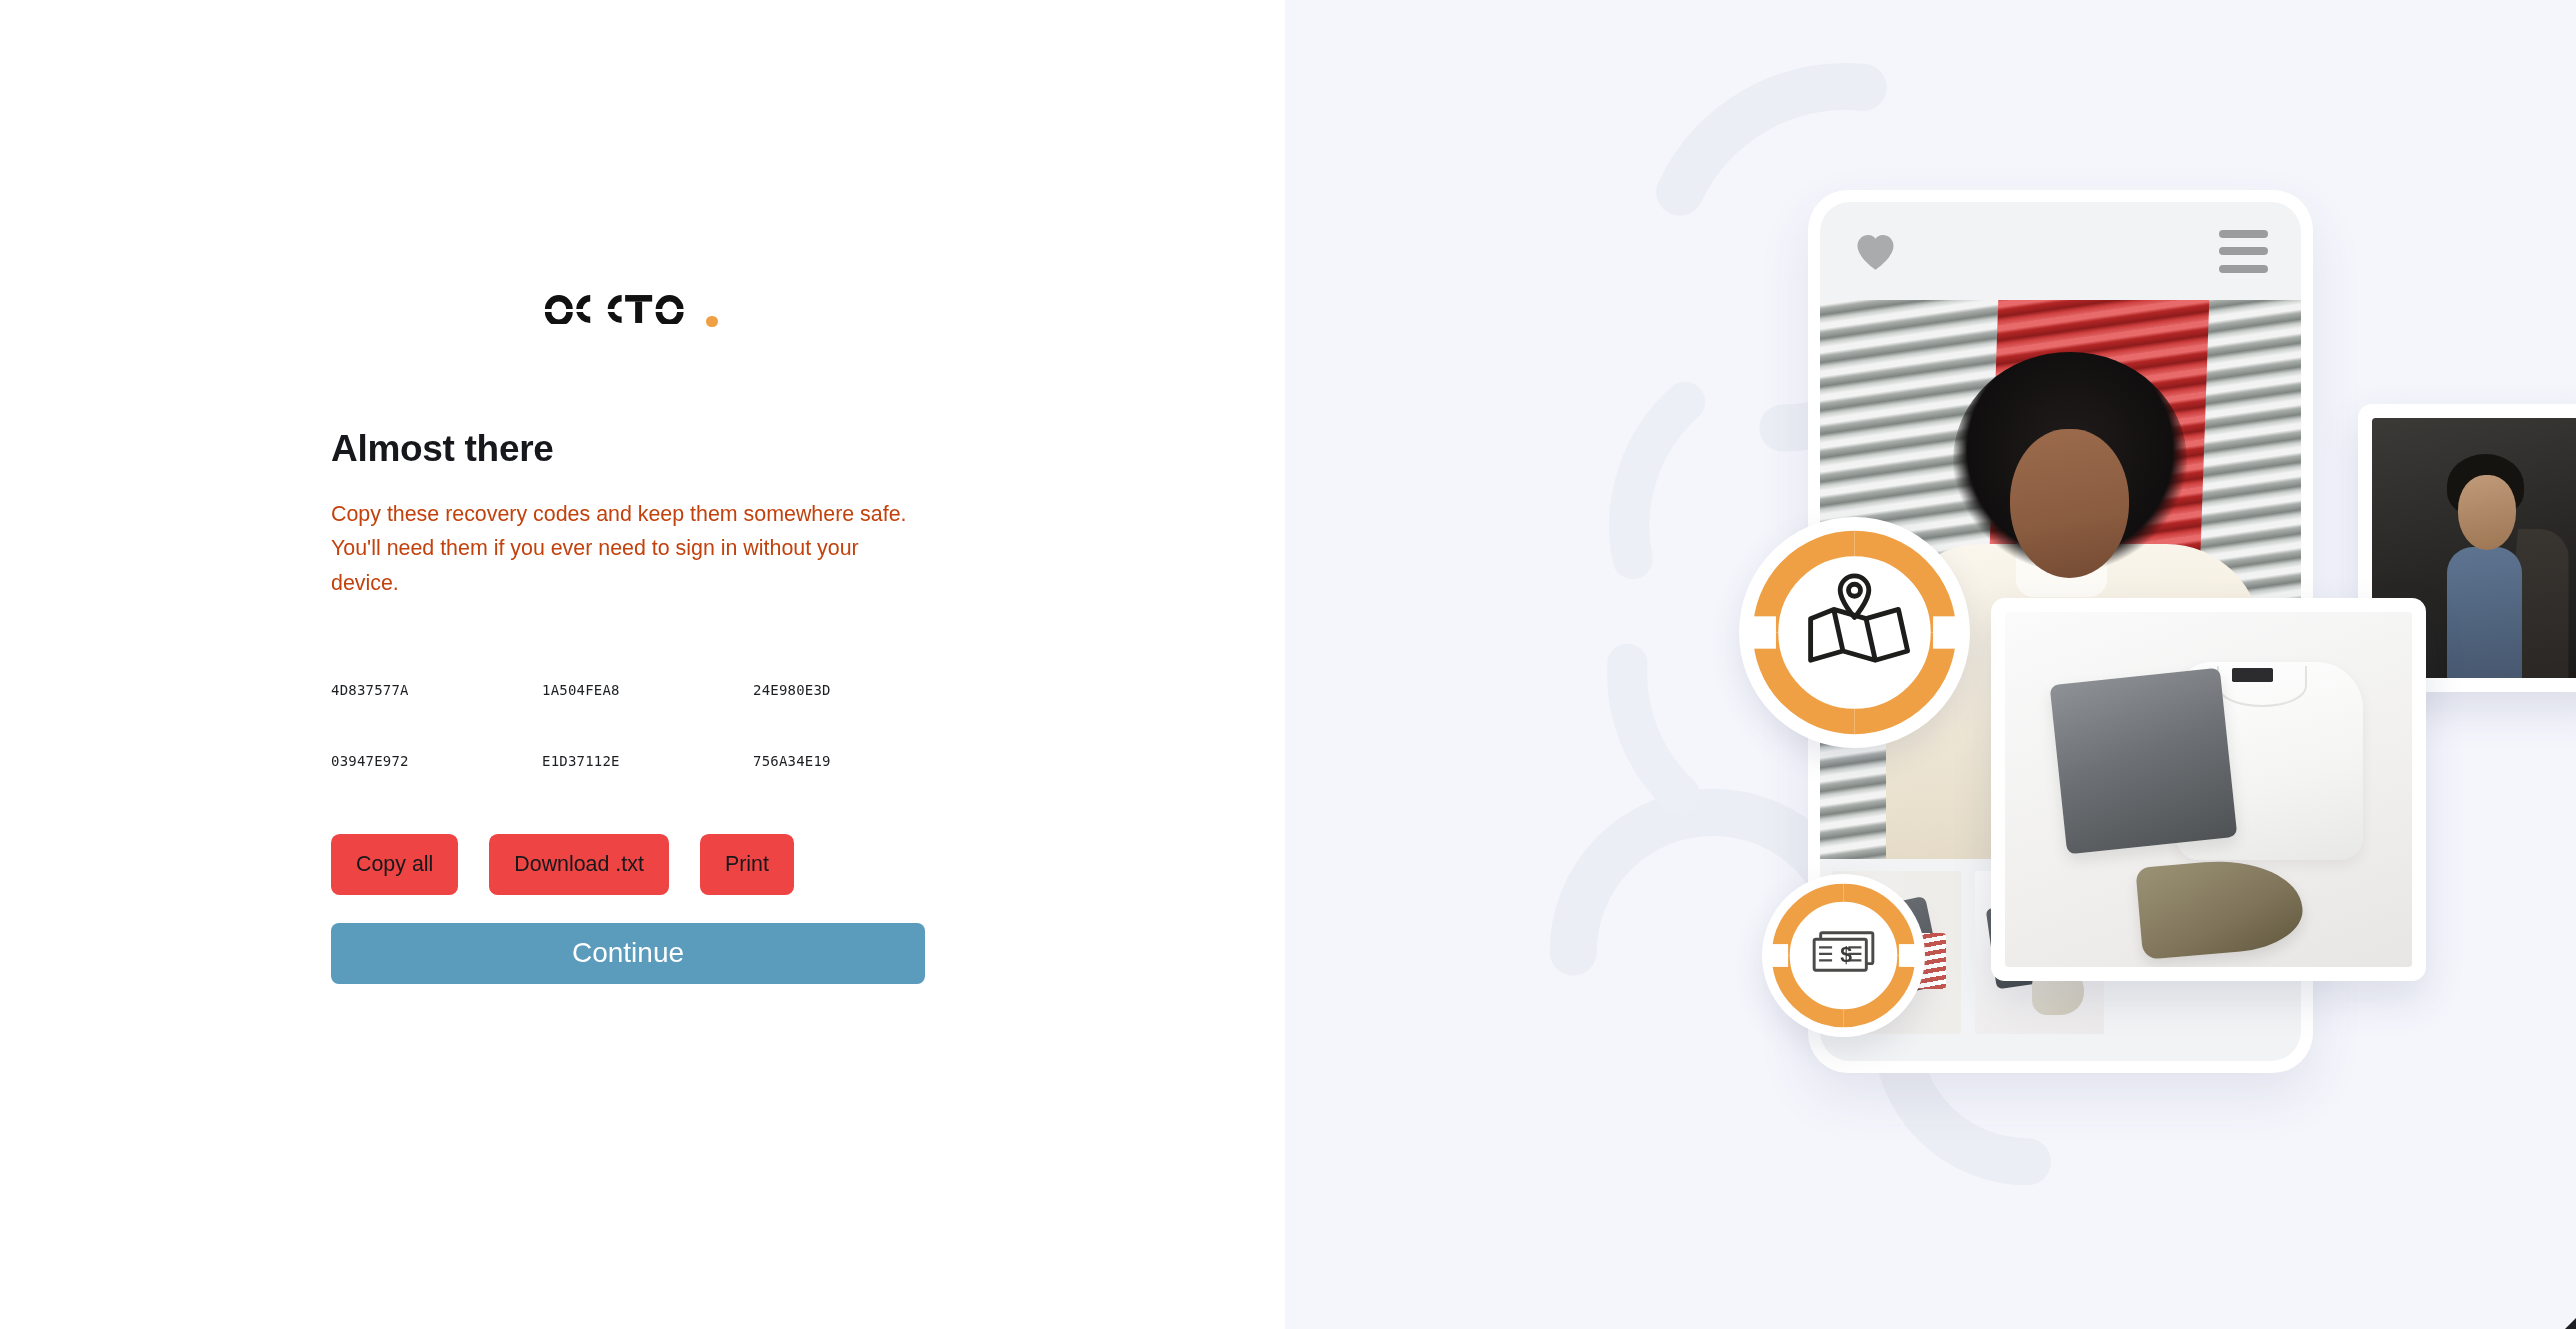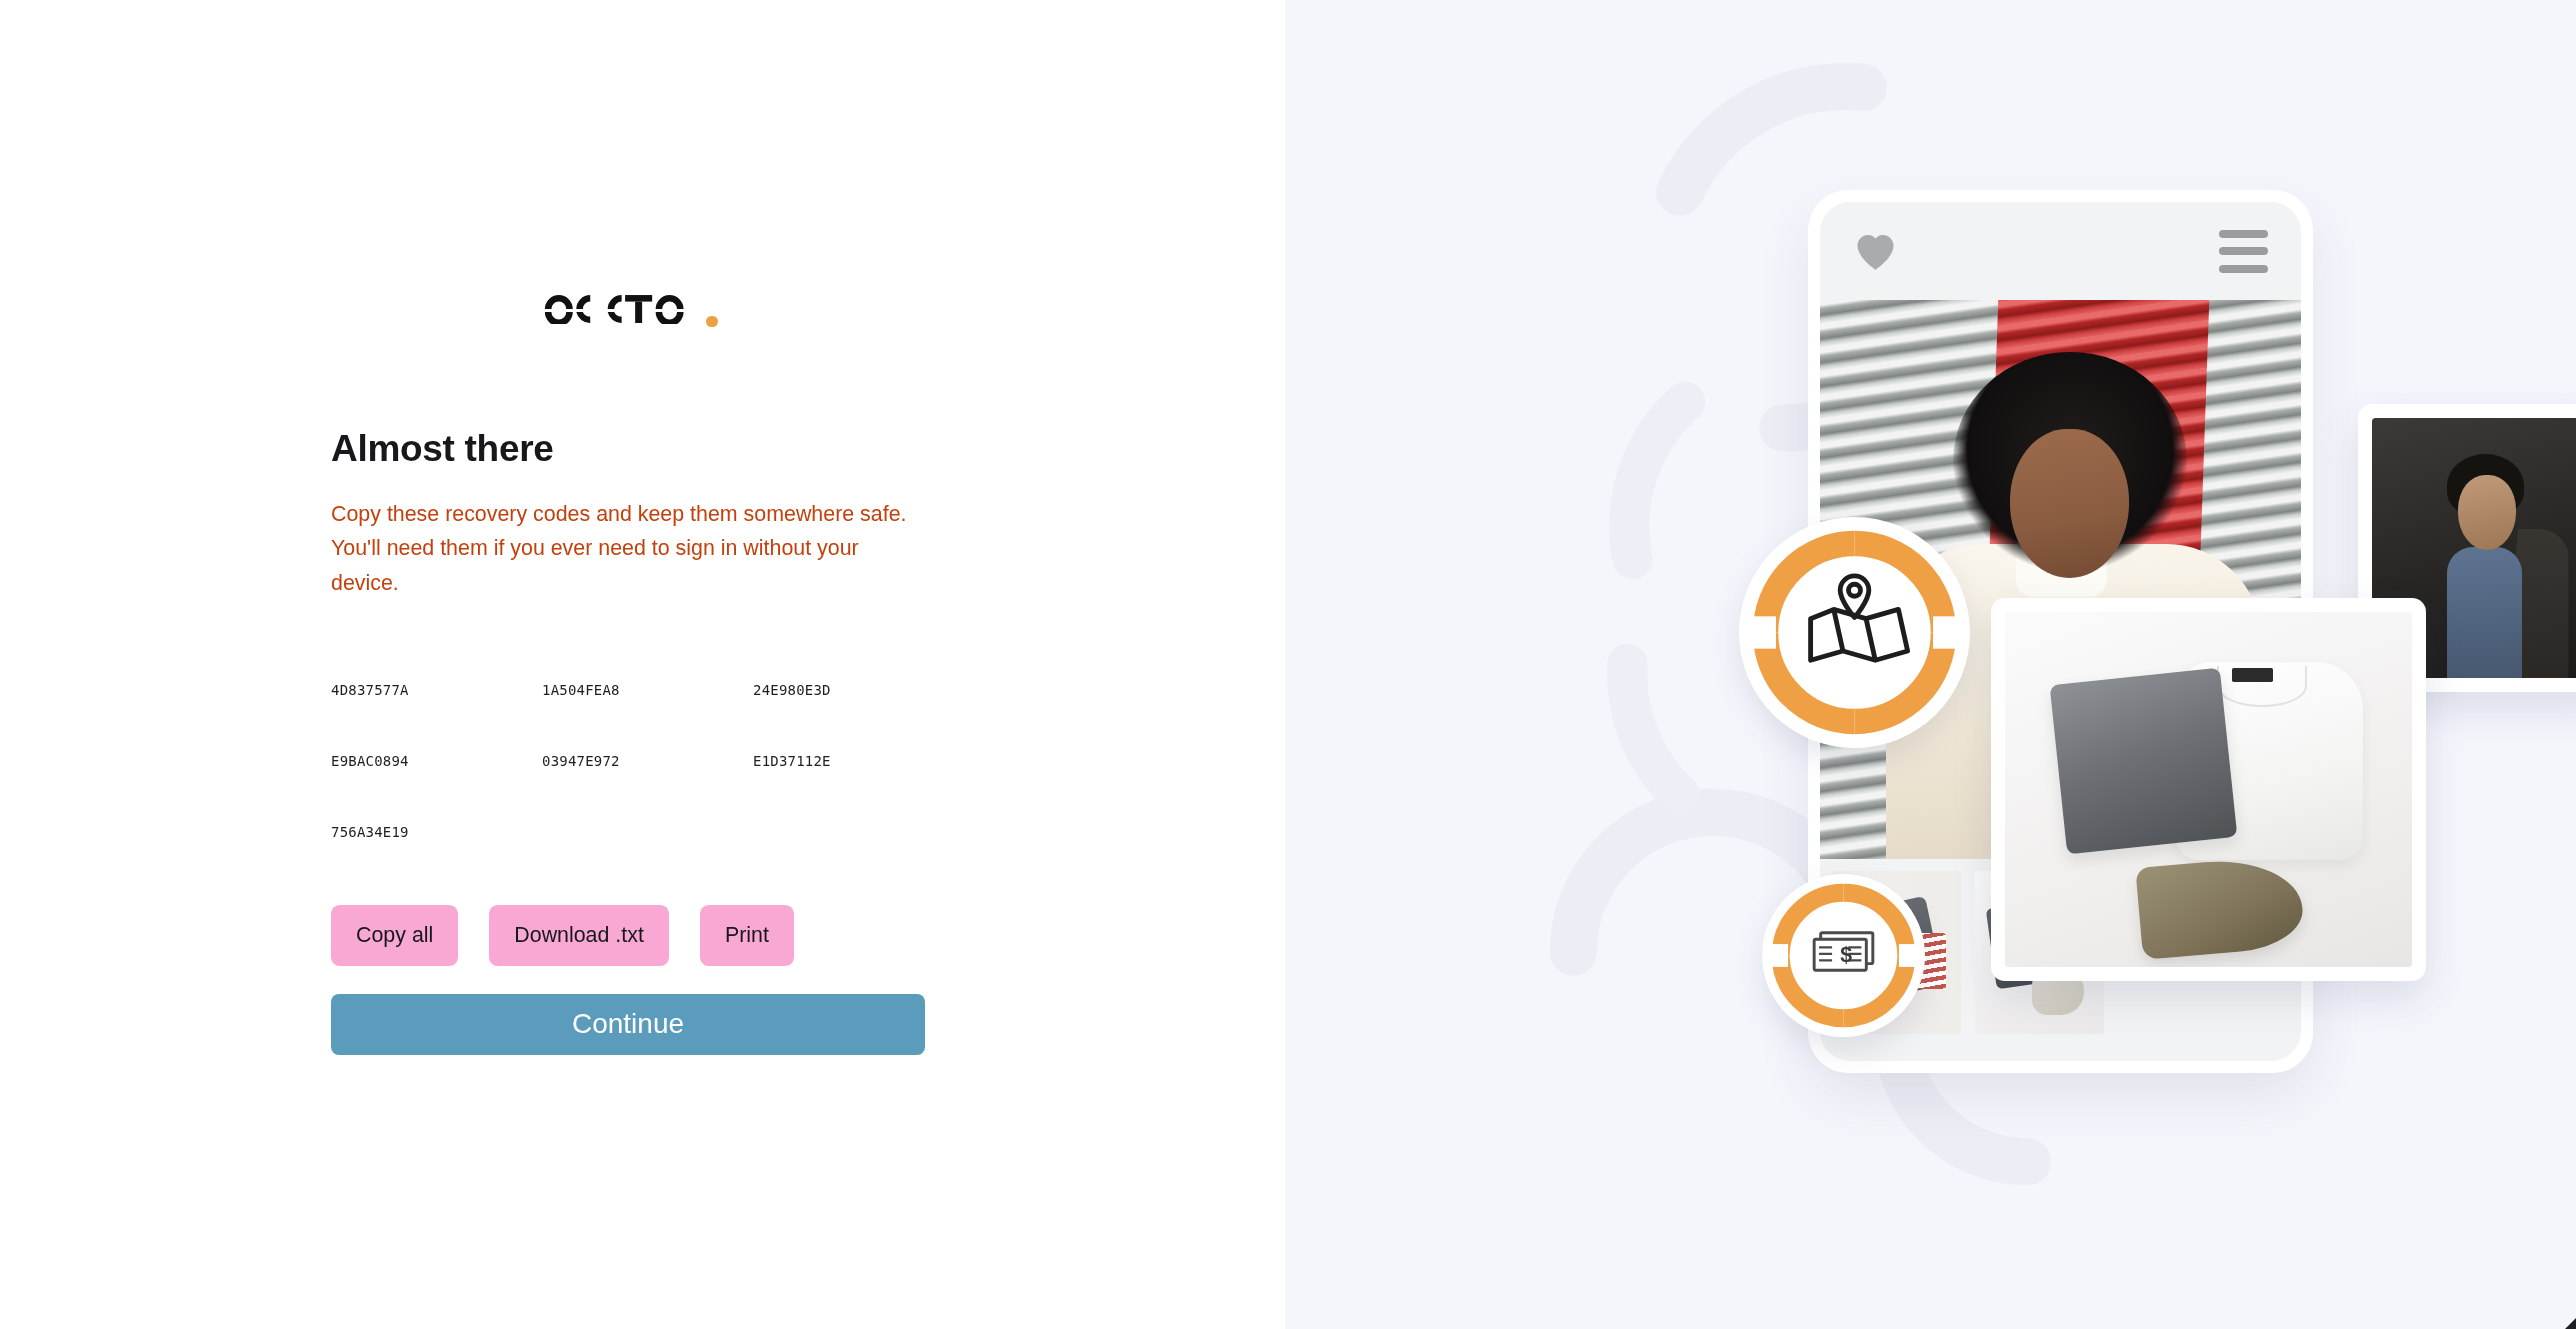--- a/index.html
+++ b/index.html
@@ -94,21 +94,21 @@
   }
 
   
   .actions-row {
     margin-top: 37px;
     display: flex;
     align-items: center;
     gap: 31px;
   }
   .btn-secondary {
-    background: #f9a8d4;
+    background: #ef4444;
     border: none;
     border-radius: 8.7px;
     height: 61px;
     padding: 0 25px;
     font-family: "Liberation Sans", sans-serif;
     font-size: 21.4px;
     color: #16181c;
     cursor: pointer;
     white-space: nowrap;
     display: inline-flex;
@@ -425,21 +425,20 @@
       </div>
 
       <h1 class="headline">Almost there</h1>
 
       <p class="description">Copy these recovery codes and keep them somewhere safe. You'll need them if you ever need to sign in without your device.</p>
 
       <div class="codes-grid">
         <span class="code-cell">4D837577A</span>
         <span class="code-cell">1A504FEA8</span>
         <span class="code-cell">24E980E3D</span>
-        <span class="code-cell">E9BAC0894</span>
         <span class="code-cell">03947E972</span>
         <span class="code-cell">E1D37112E</span>
         <span class="code-cell">756A34E19</span>
       </div>
 
       <div class="actions-row">
         <button class="btn-secondary">Copy all</button>
         <button class="btn-secondary">Download .txt</button>
         <button class="btn-secondary">Print</button>
       </div>

